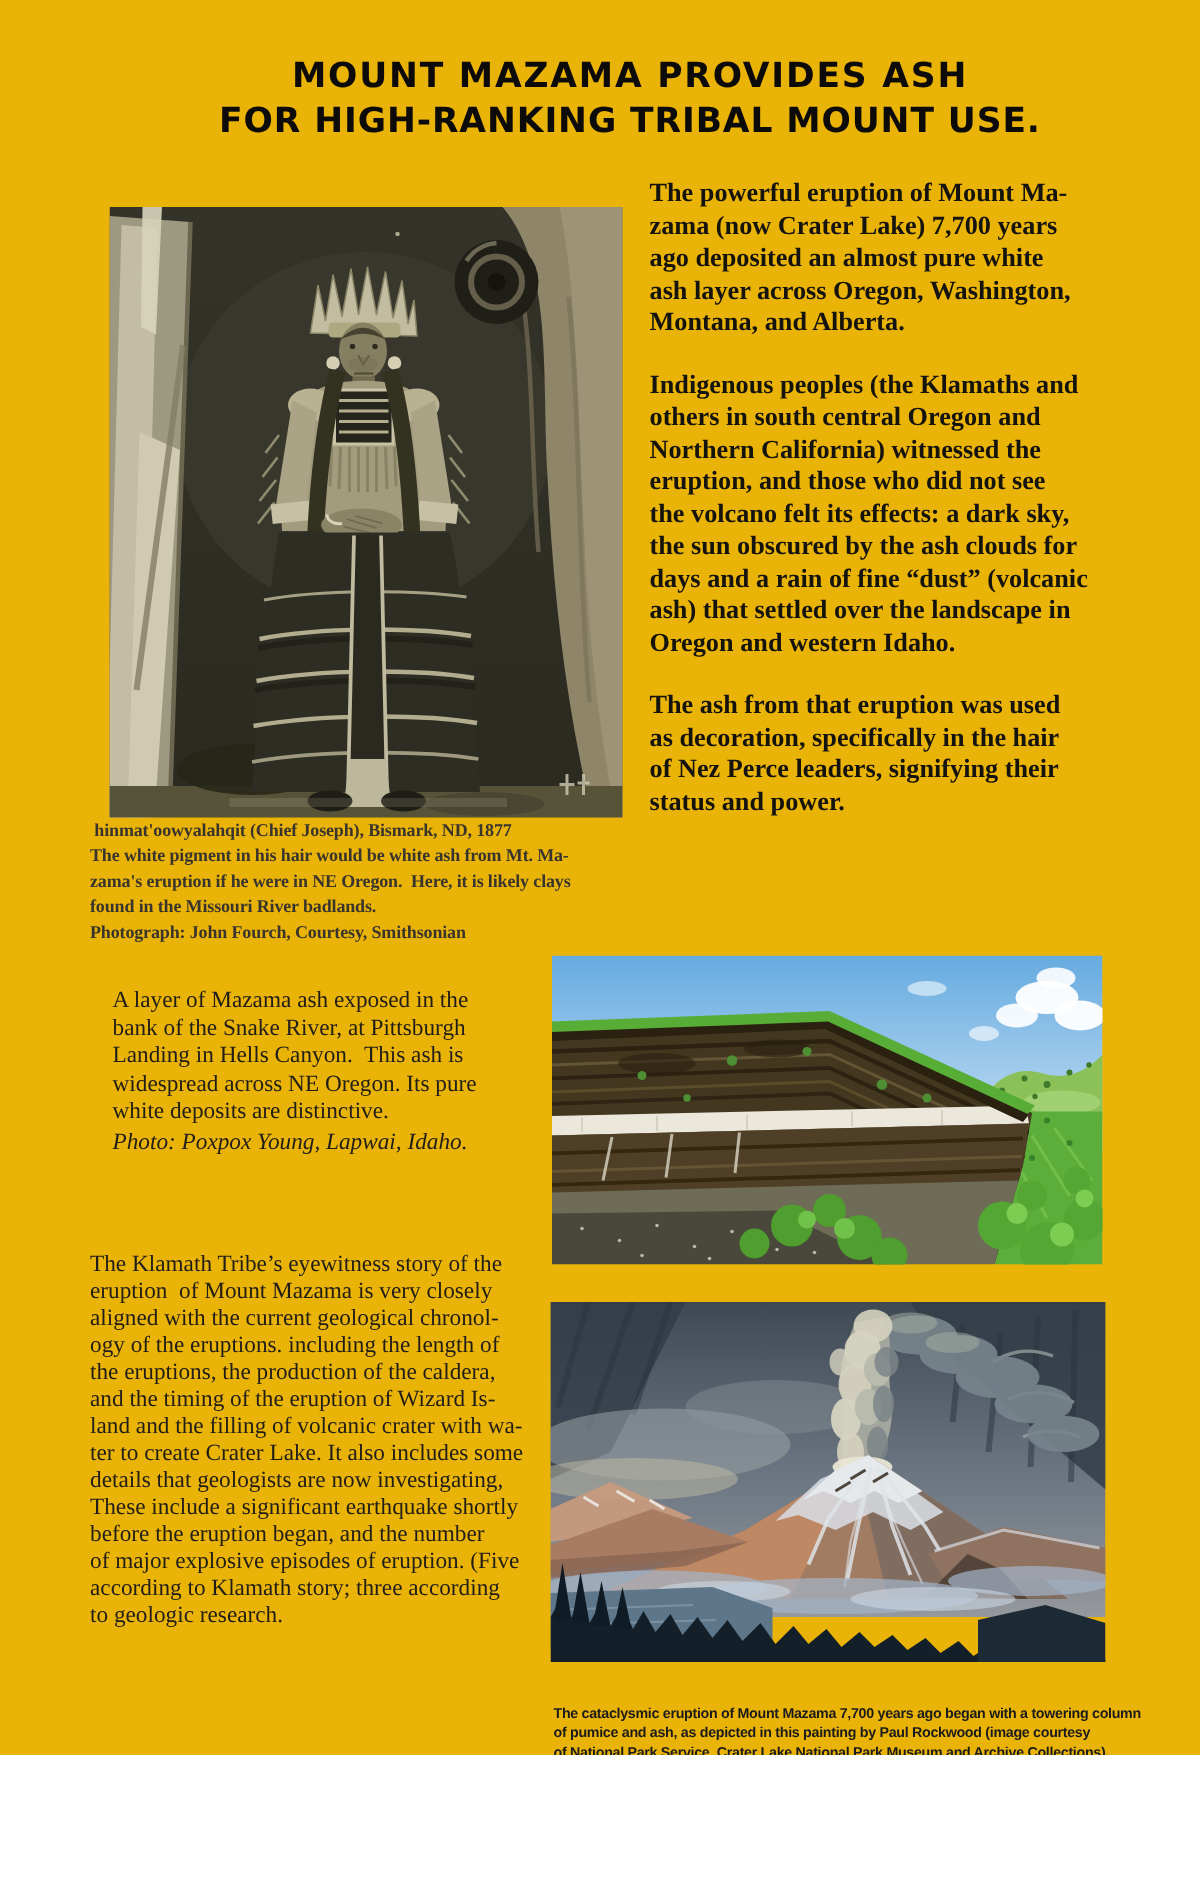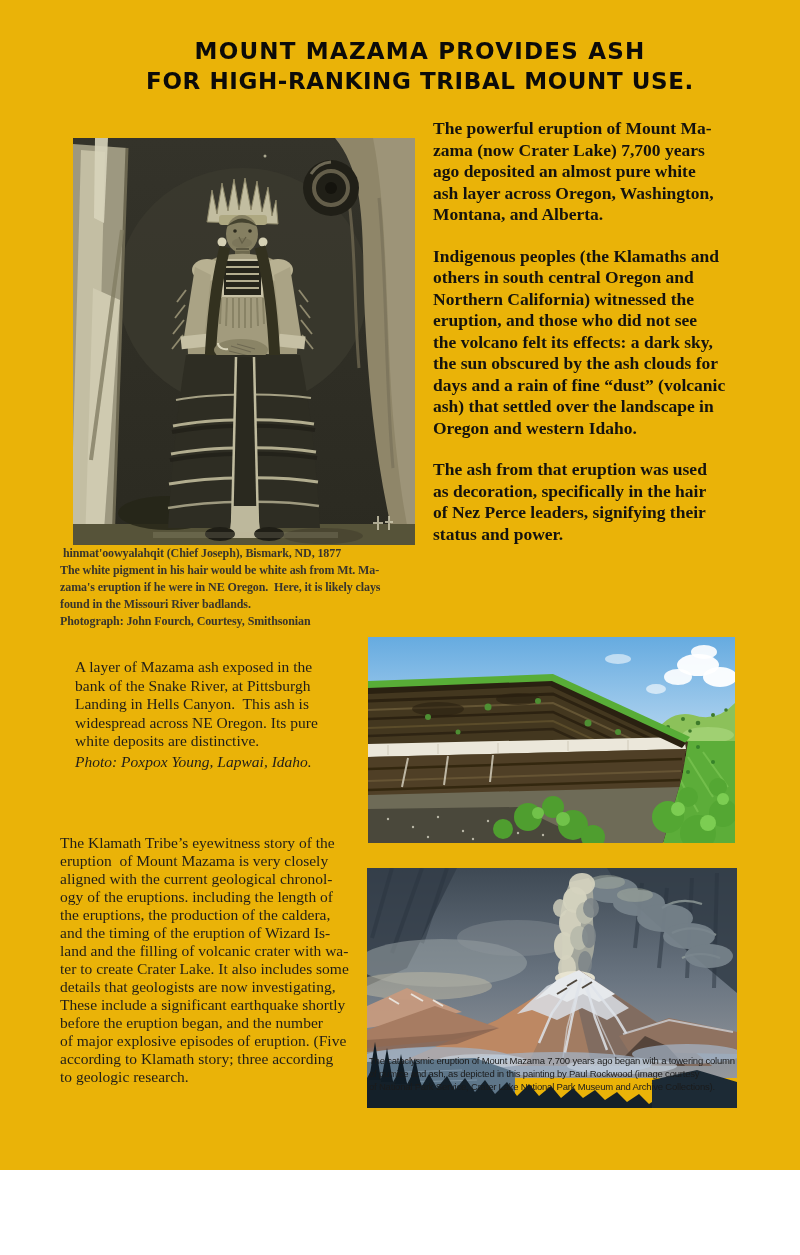--- a/index.html
+++ b/index.html
@@ -17,22 +17,22 @@
         font-size:17.5px;line-height:21.5px;color:#15130e;}
   .intro p{margin:0 0 20px 0;white-space:pre;}
   .ash-caption{position:absolute;left:75px;top:646px;width:310px;
         font-size:15.5px;line-height:18.6px;color:#211e18;margin-top:12px;}
   .ash-credit{position:absolute;left:75px;top:753px;width:310px;
         font-size:15.5px;line-height:18.6px;color:#211e18;font-style:italic;}
   .ash-photo{position:absolute;left:368px;top:637px;width:367px;height:206px;}
   .klamath{position:absolute;left:60px;top:834px;width:340px;
         font-size:15.5px;line-height:18px;color:#211e18;}
   .painting{position:absolute;left:367px;top:868px;width:370px;height:240px;}
-  .painting-caption{position:absolute;left:369px;top:1054px;width:430px;
-        font-family:"Liberation Sans",sans-serif;font-weight:normal;font-size:9.5px;
+  .painting-caption{position:absolute;left:369px;top:1136px;width:430px;
+        font-family:"Liberation Sans",sans-serif;font-weight:bold;font-size:9.5px;
         line-height:13px;letter-spacing:-0.2px;color:#1b1b1b;}
   figure{margin:0;}
   svg{display:block;width:100%;height:100%;}
 </style>
 </head>
 <body>
 
 <div class="page">
 
   <header class="title">

